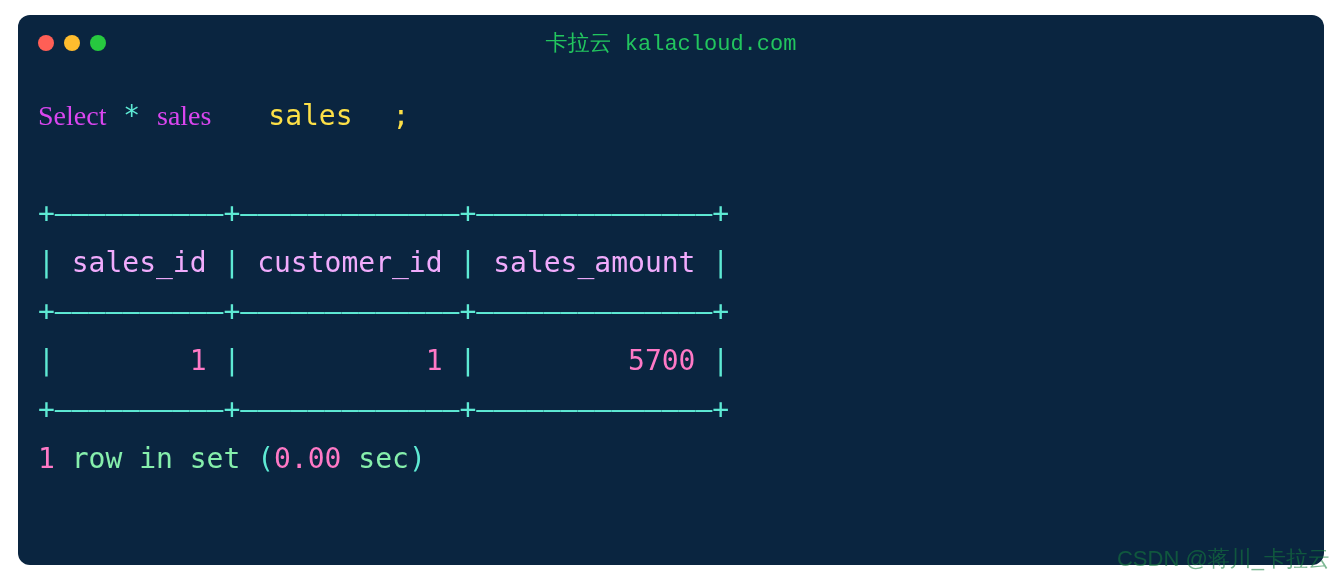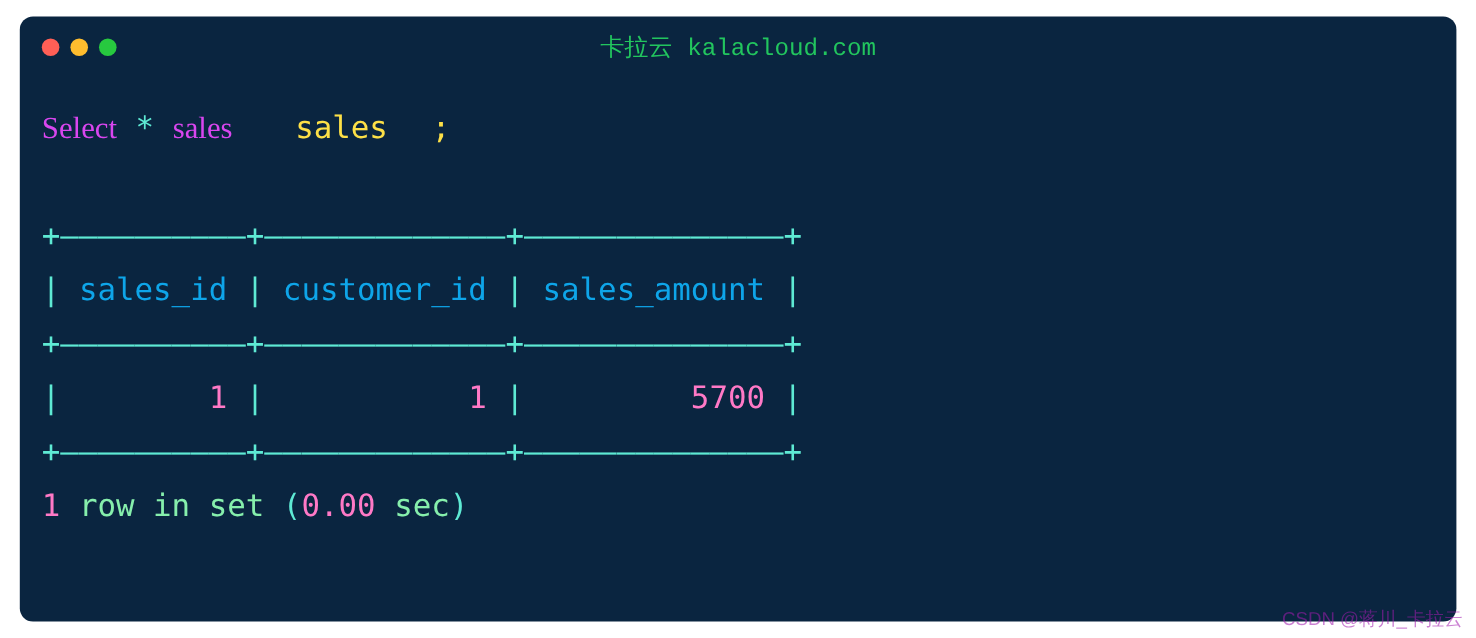--- a/index.html
+++ b/index.html
@@ -52,31 +52,31 @@
     .terminal-content {
       padding: 20px 20px 0 20px;
       font-size: 28px;
       line-height: 1.75;
       font-family: "Menlo", "Consolas", monospace;
       white-space: pre;
     }
     .kw { color: #d946ef; font-family: Liberation Serif, serif; }
     .op { color: #5eead4; }
     .border { color: #5eead4; }
-    .col { color: #0ea5e9; }
+    .col { color: #f0abfc; }
     .num { color: #ff79c6; }
     .txt { color: #86efac; }
     .paren { color: #5eead4; }
     .plain { color: #fde047; margin-left: 40px; }
     .watermark {
       position: absolute;
       bottom: 6px;
       right: 12px;
-      color: #a21caf;
-      font-size: 17px;
+      color: #15803d;
+      font-size: 22px;
       font-family: -apple-system, "PingFang SC", sans-serif;
       opacity: 0.55;
     }
   </style>
 </head>
 <body>
 
 <div class="terminal-window">
   <div class="title-bar">
     <div class="traffic-lights">

